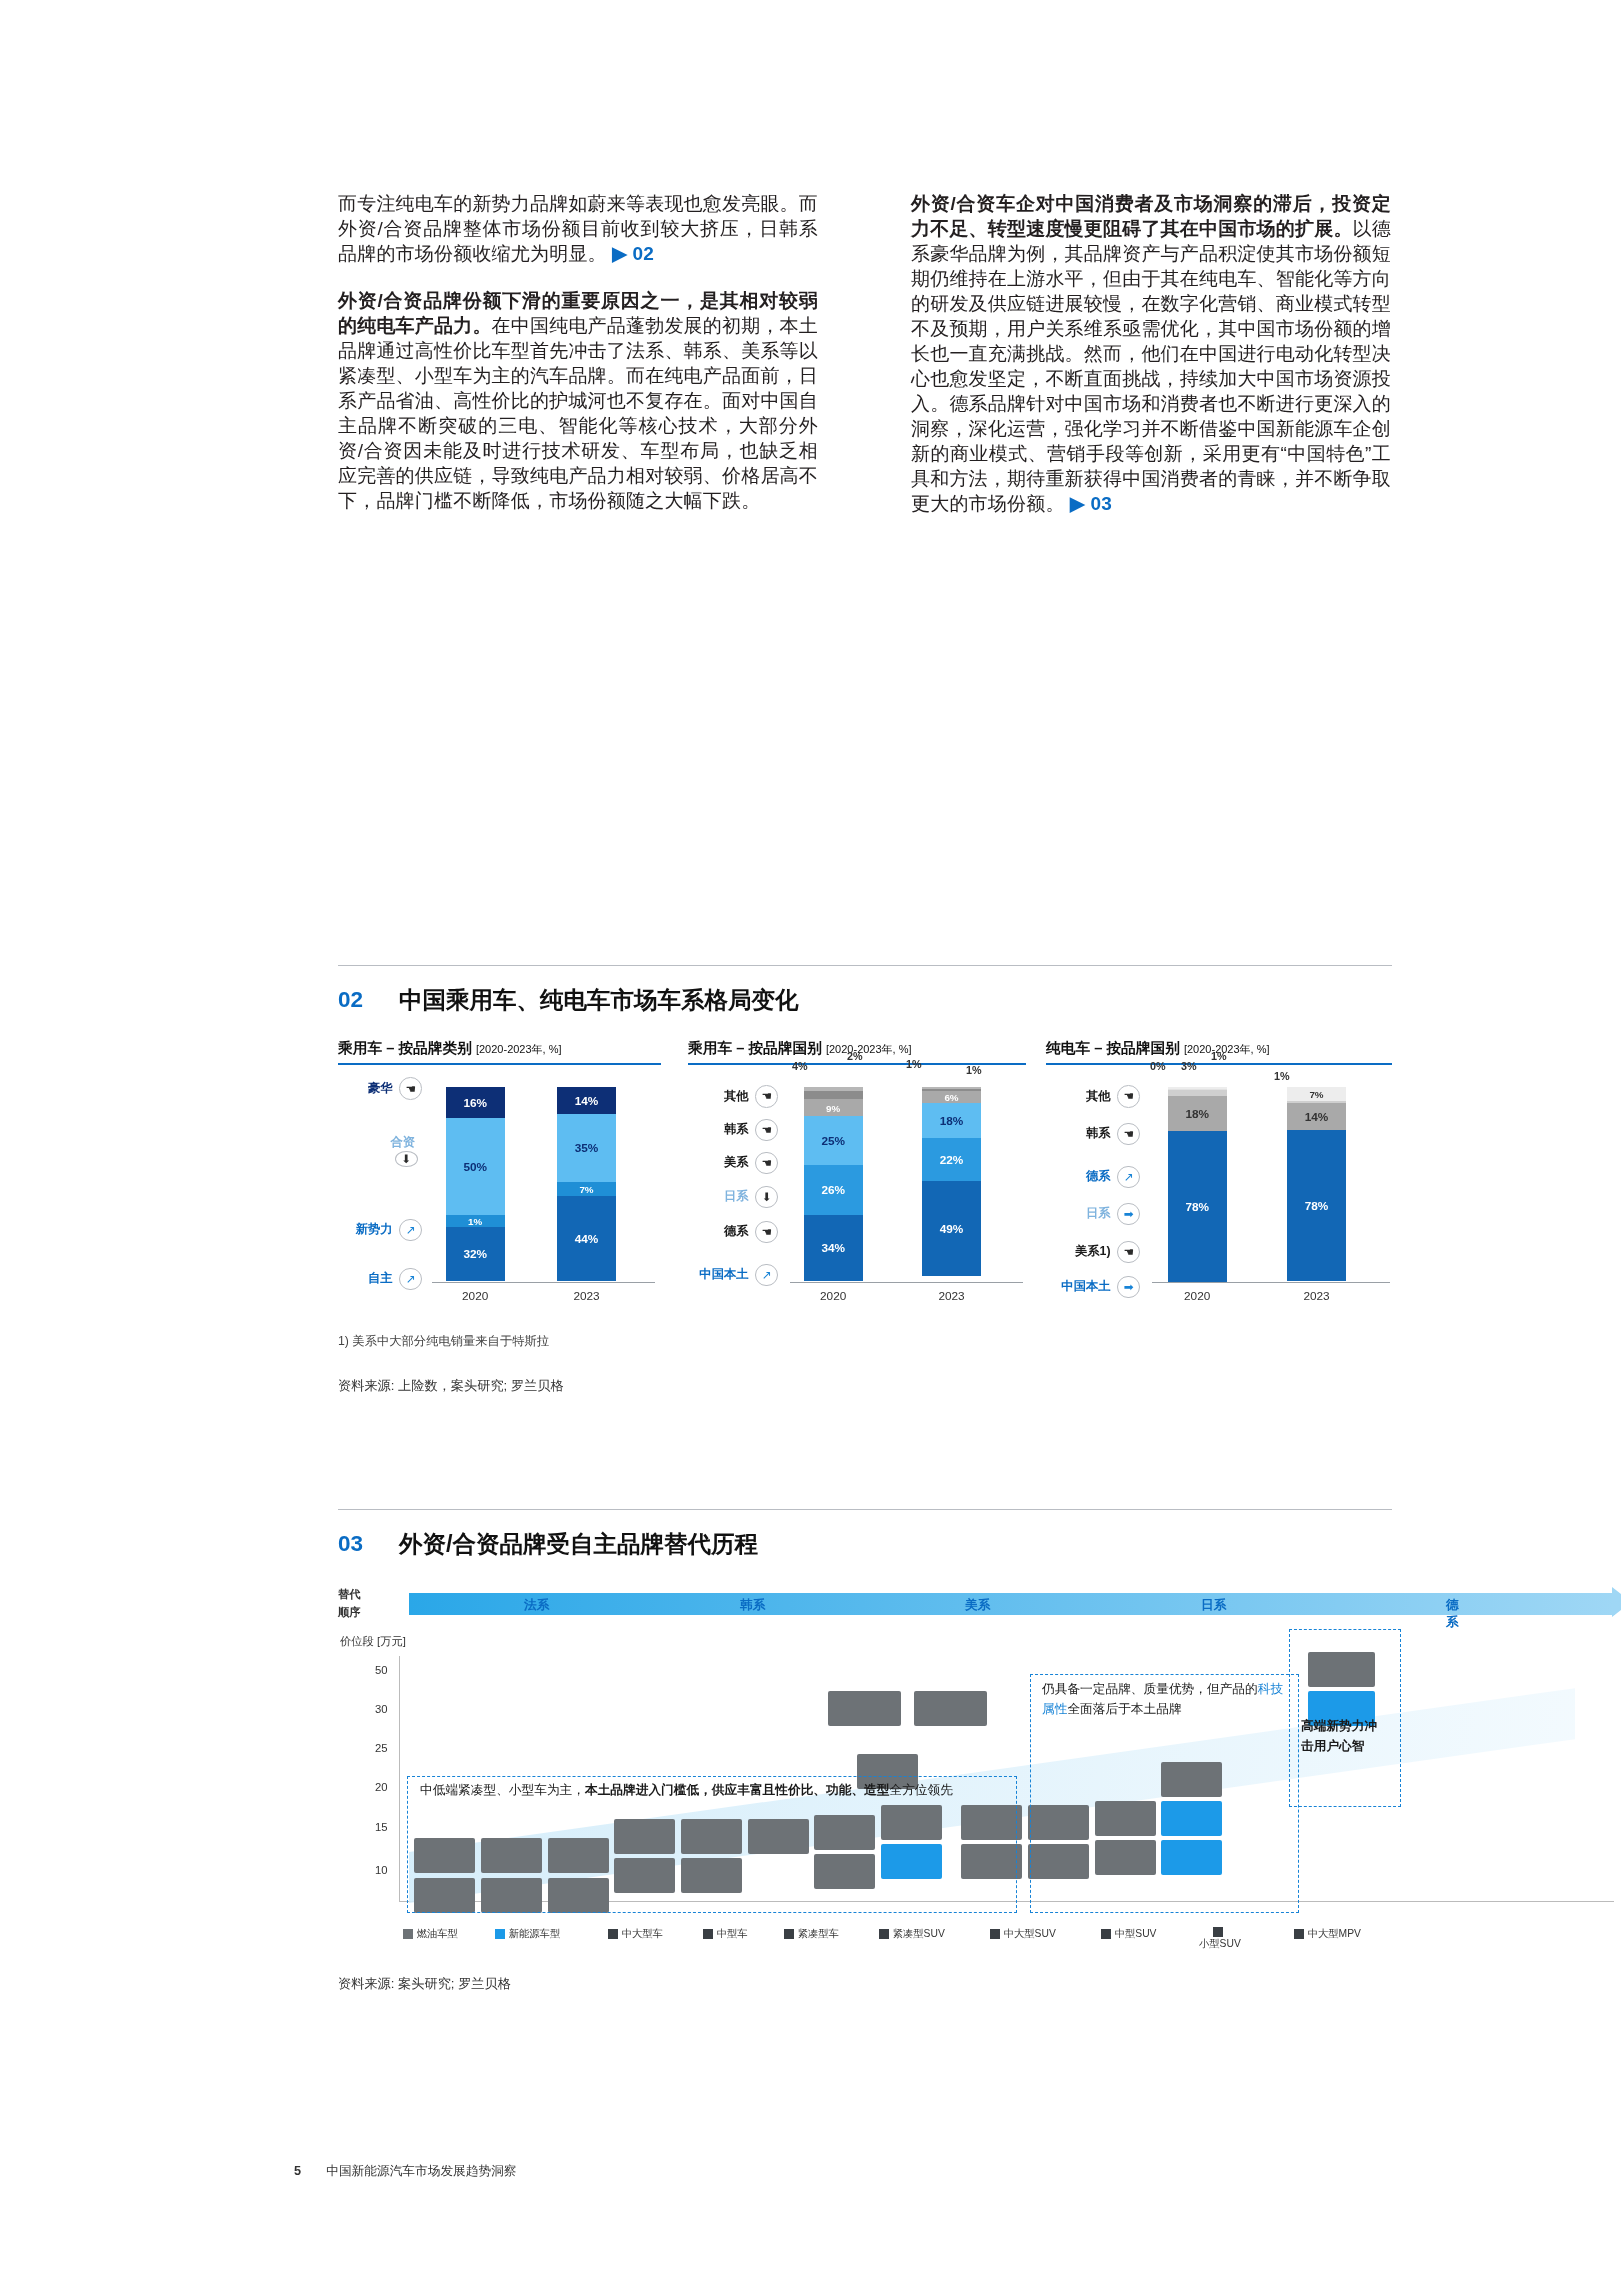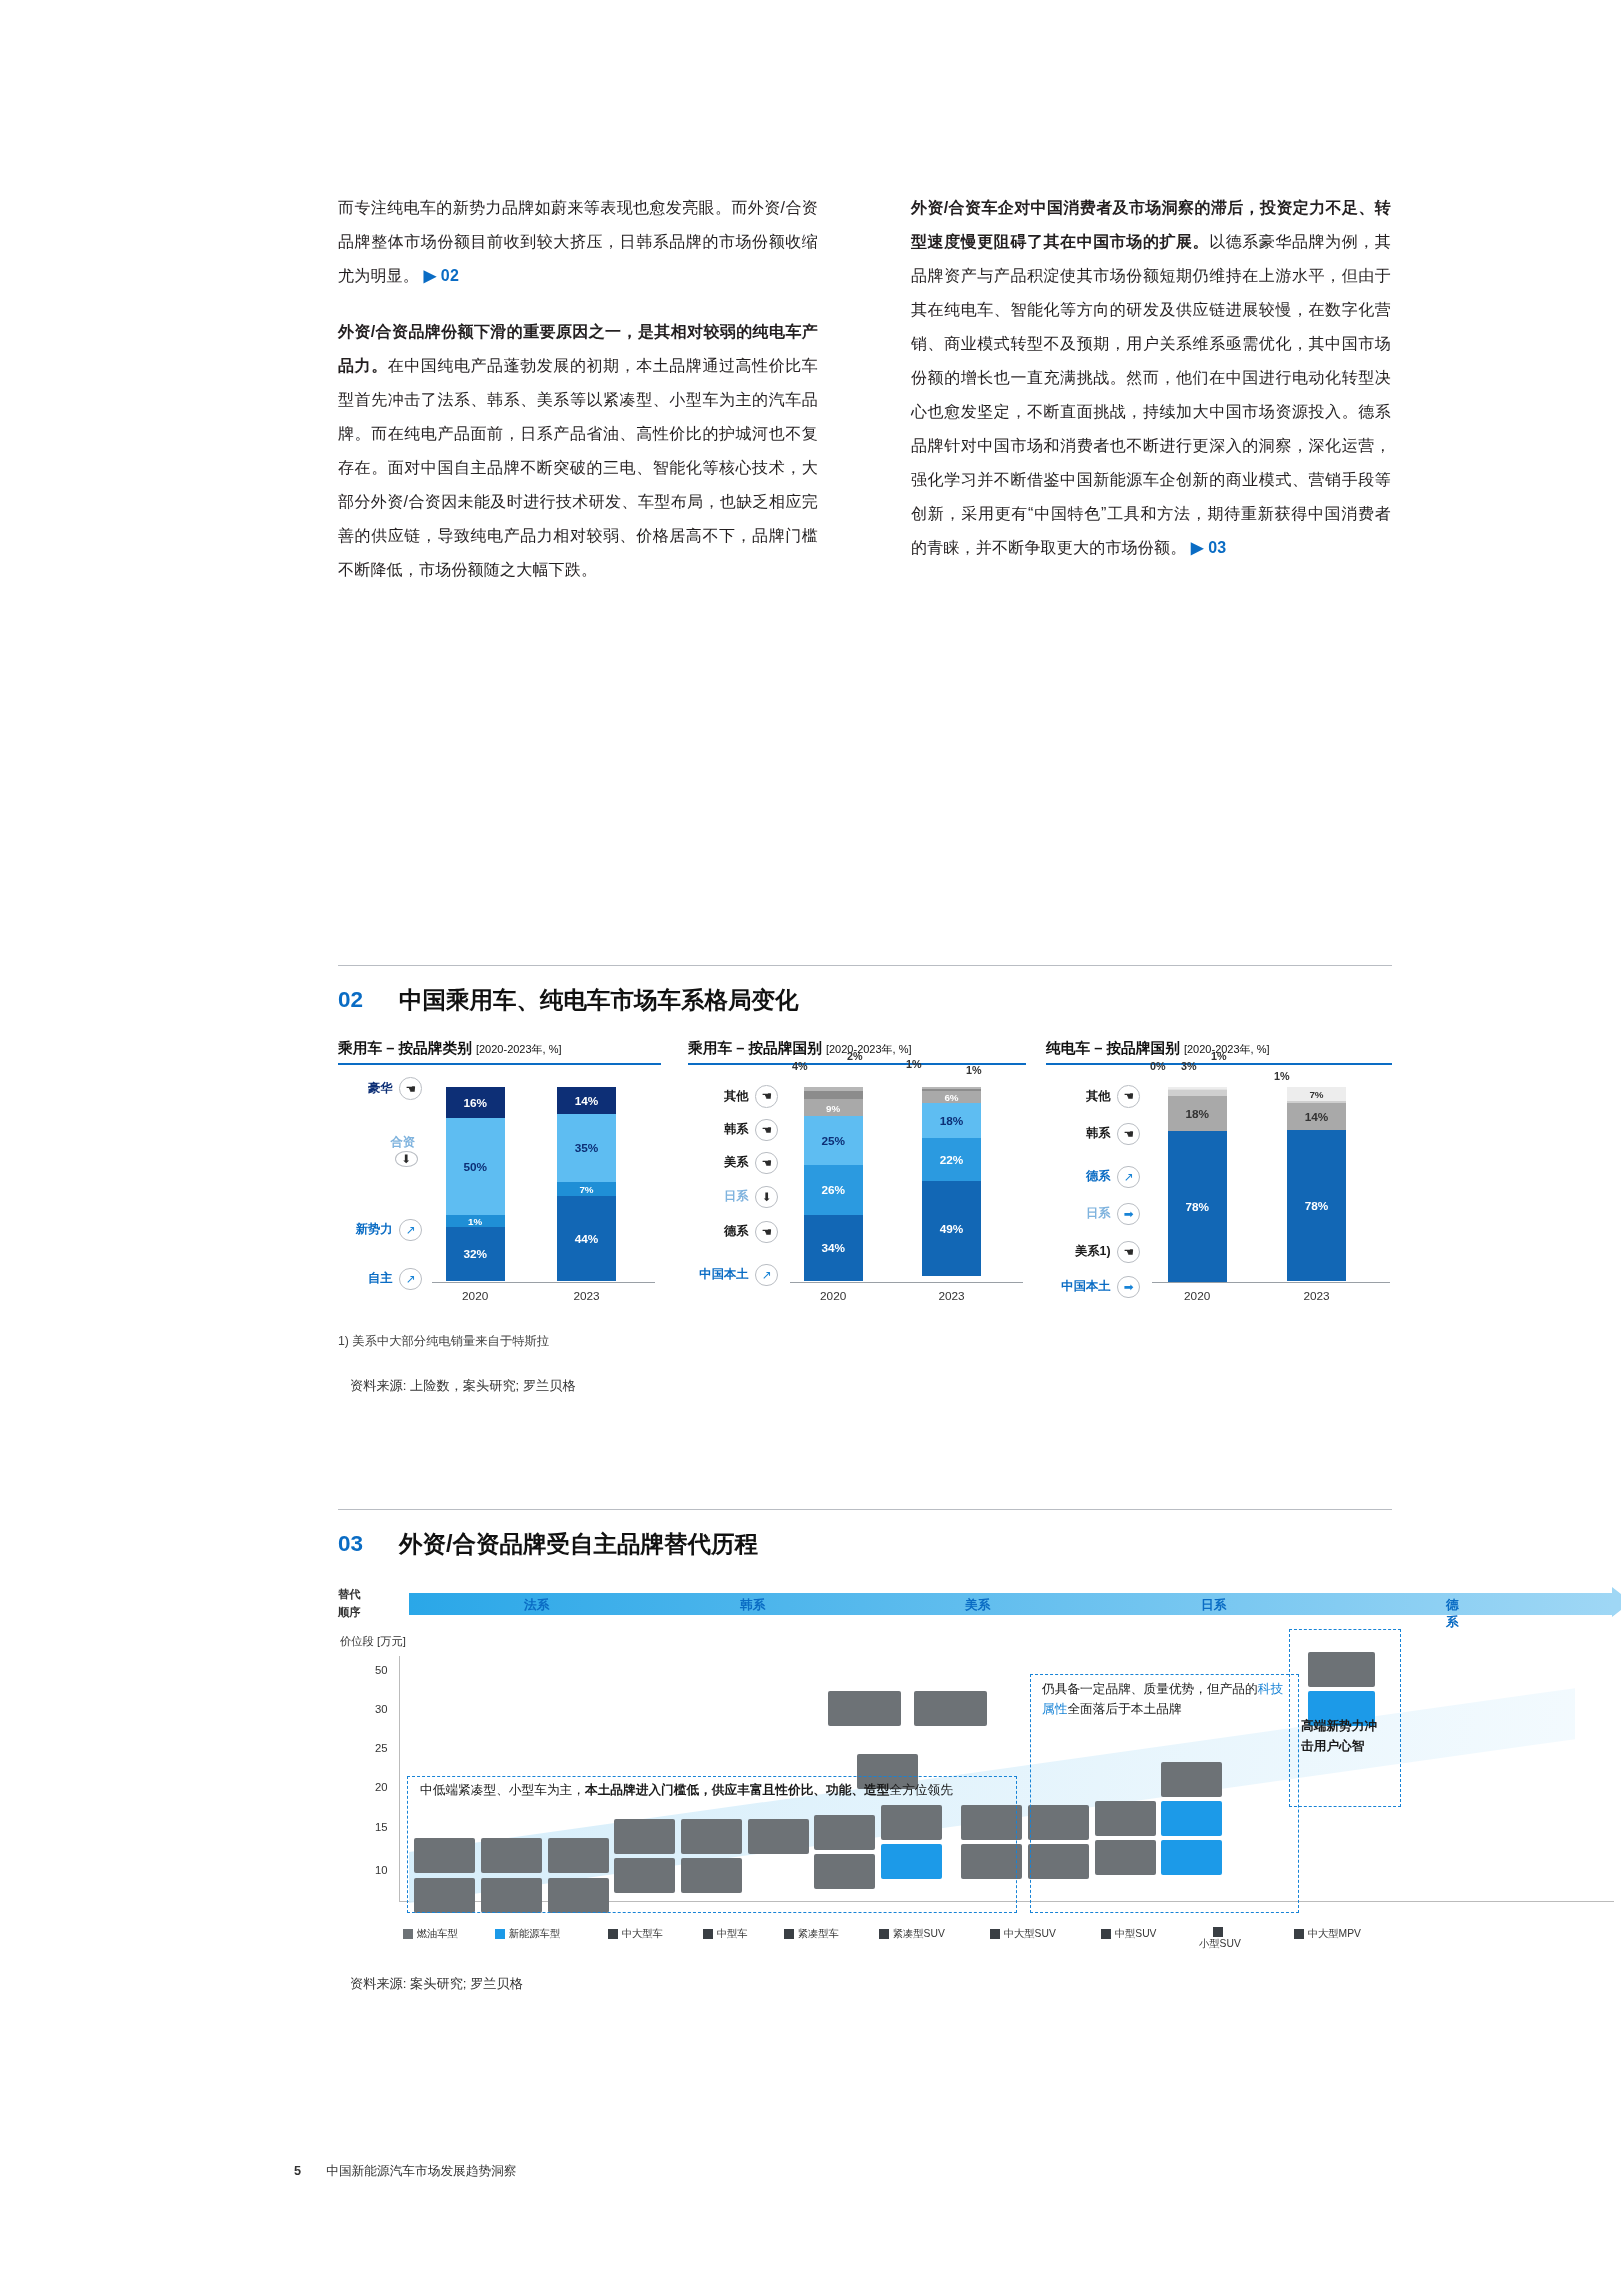--- a/index.html
+++ b/index.html
@@ -10,21 +10,21 @@
     color:#1a1a1a;
     position:relative;
     overflow:hidden;
   }
   .page { position:absolute; left:0; top:0; width:1621px; height:2293px; }
 
   
   .cols { position:absolute; left:338px; top:191px; width:1054px; }
   .col { width:480px; float:left; }
   .col.right { margin-left:93px; }
-  .para { font-size:16px; line-height:34px; color:#231f20; text-align:justify; margin:0 0 0 0; letter-spacing:0.2px;}
+  .para { font-size:19px; line-height:25px; color:#231f20; text-align:justify; margin:0 0 0 0; letter-spacing:0.2px;}
   .para.b { font-weight:bold; }
   .para + .para { margin-top:21.6px; }
   .ref { color:#0a6cc4; font-weight:bold; white-space:nowrap; }
 
   
   .sect { position:absolute; left:338px; width:1054px; }
   .sect .rule { border-top:1px solid #b9bdc3; height:0; }
   .sect .hdr { margin-top:17.6px; display:flex; align-items:center; }
   .sect .num { color:#0a6cc4; font-weight:bold; font-size:22.5px; width:61px; }
   .sect .ttl { color:#111; font-weight:bold; font-size:23.5px; }
@@ -44,21 +44,21 @@
   .bars { position:absolute; }
   .bar { position:absolute; bottom:21.6px; width:59px; }
   .seg { width:100%; position:relative; box-sizing:border-box; }
   .seg span { position:absolute; left:0; right:0; top:50%; transform:translateY(-50%); text-align:center; font-size:11.8px; font-weight:bold; }
   .xlab { position:absolute; bottom:0; width:59px; text-align:center; font-size:11.8px; color:#333; }
   .axis { position:absolute; bottom:19.6px; height:1px; background:#9aa0a6; }
 
   .callout { position:absolute; font-size:10.8px; font-weight:bold; }
 
   .fn { position:absolute; font-size:12.3px; color:#444; }
-  .src { position:absolute; font-size:13.2px; color:#333;margin-left:12px; }
+  .src { position:absolute; font-size:13.2px; color:#333; }
 
   
   #ex03 { position:absolute; left:338px; top:1558px; width:1054px; height:549px; }
   .arrowbar { position:absolute; height:21.6px; background:linear-gradient(90deg,#2aa7e8,#9fd7f5); }
   .arrowhead { position:absolute; width:0; height:0; border-top:15.7px solid transparent; border-bottom:15.7px solid transparent; border-left:19.6px solid #9fd7f5; }
   .seriestxt { position:absolute; font-size:12.7px; font-weight:bold; color:#0a6cc4; }
   .axlab { position:absolute; font-size:11.3px; color:#333; }
   .ylabel { position:absolute; font-size:11.3px; color:#333; }
   .car { position:absolute; background:#6d7276; border-radius:2px; }
   .car.blue { background:#1c9ae8; }

